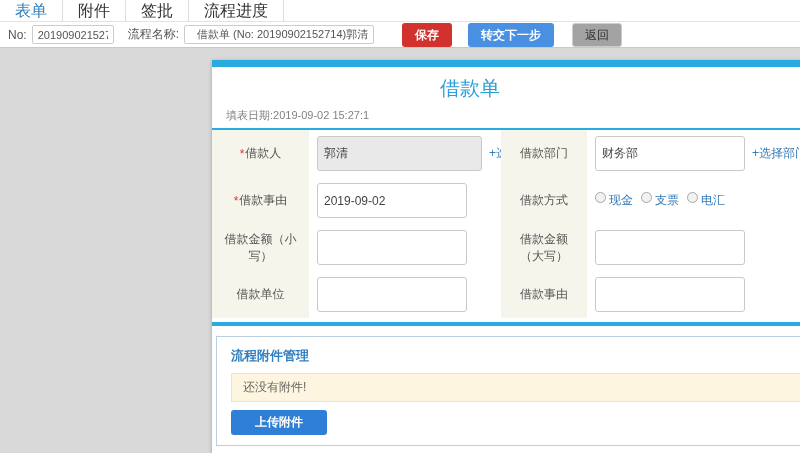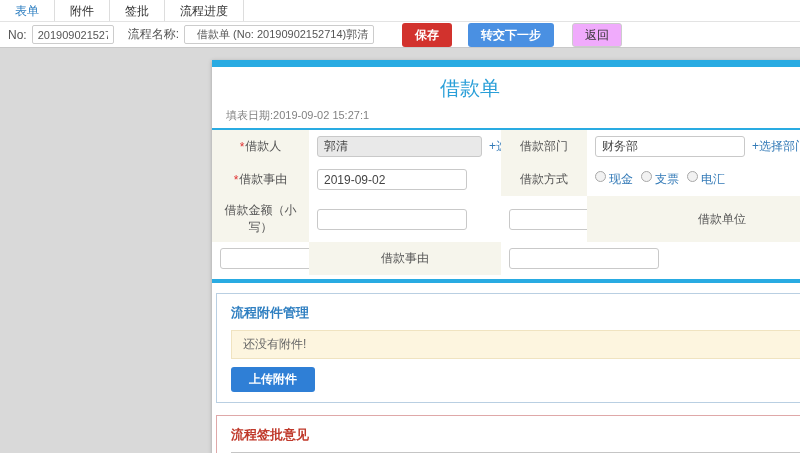--- a/index.html
+++ b/index.html
@@ -6,76 +6,76 @@
   html,body { margin:0; padding:0; }
   body {
     width:800px; height:453px; overflow:hidden;
     background:#d9d9d9;
     font-family:"Liberation Sans","DejaVu Sans",sans-serif;
     font-size:12px; color:#333;
   }
 
   
   .tabs { display:flex; height:22px; background:#fff; border-bottom:1px solid #e3e3e3; }
-  .tab { padding:0 15px; line-height:22px; font-size:12px; color:#333;
+  .tab { padding:0 15px; line-height:22px; font-size:16px; color:#333;
          border-right:1px solid #ddd; cursor:pointer; white-space:nowrap; }
   .tab.active { color:#2e7fc1; }
 
   
   .ctrlbar { display:flex; align-items:center; height:26px; background:#fff;
              border-bottom:1px solid #c9c9c9; padding:0 8px; font-size:12px; color:#555; }
   .ctrl-label { margin-right:5px; white-space:nowrap; }
   .ctrl-input { height:19px; border:1px solid #ccc; border-radius:2px;
                 font-size:11px; padding:0 5px; color:#555;
                 font-family:"Liberation Sans","DejaVu Sans",sans-serif; }
   #no-input { width:82px; margin-right:14px; }
   #process-input { width:190px;padding-left:12px; }
   .btn { font-size:12px; padding:4px 12px; border-radius:3px; border:1px solid transparent;
          cursor:pointer; font-family:inherit; line-height:14px; }
   .btn-save { background:#d2322d; color:#fff; margin-left:28px; font-weight:bold; }
   .btn-next { background:#4a90e2; color:#fff; margin-left:16px; font-weight:bold; }
-  .btn-back { background:#f0abfc; color:#333; border-color:#ccc; margin-left:18px;text-align:center; }
+  .btn-back { background:#a3a3a3; color:#333; border-color:#ccc; margin-left:18px;text-align:center; }
 
   
   .panel { position:absolute; left:212px; top:60px; width:645px; min-height:560px;
            background:#fff; box-shadow:0 1px 4px rgba(0,0,0,.25); }
   .panel-topbar { height:7px; background:#29abe2; }
   .form-title { width:80%; text-align:center; font-size:20px; color:#2a9fd8;
                 margin:8px 0 6px; font-weight:normal; }
   .meta-row { display:flex; justify-content:space-between; padding:0 14px;
               font-size:11px; color:#828282; margin-bottom:5px; white-space:nowrap; }
 
   
   .form-grid { display:grid; grid-template-columns:97px 192px 86px 1fr;
                border-top:2px solid #29abe2; }
   .cell { padding:6px 8px; display:flex; align-items:center; font-size:12px; }
   .lbl { background:#f6f5ec; color:#555; justify-content:center; text-align:center; }
   .req { color:#e03131; margin-right:1px; }
-  .fld-input { height:21px; border:1px solid #c9c9c9; border-radius:3px; padding:0 6px;
+  .fld-input { height:35px; border:1px solid #c9c9c9; border-radius:3px; padding:0 6px;
                font-size:12px; color:#444; width:150px;
                font-family:"Liberation Sans","DejaVu Sans",sans-serif; }
   .fld-input.wide { width:165px; }
   .fld-input.readonly { background:#e9e9e9; }
   .sel-link { color:#337ab7; font-size:12px; margin-left:7px; white-space:nowrap;
               text-decoration:none; cursor:pointer; }
   .radio-group { display:flex; align-items:center; }
   .radio-item { display:flex; align-items:flex-start; margin-right:8px; cursor:pointer; }
   .radio-dot { width:11px; height:11px; border:1px solid #a8a8a8; border-radius:50%;
                background:#f2f2f2; display:inline-block; margin-right:3px; }
   .radio-text { color:#337ab7; }
   .blue-bottom { height:4px; background:#29abe2; margin-top:4px; }
 
   
   .section { margin:10px 4px 0; border:1px solid; padding:10px 14px; }
   .attach-section { border-color:#b9cfe2; }
   .attach-title { color:#2f7fc1; font-weight:bold; font-size:13px; }
   .alert { margin-top:8px; background:#fdf5df; border:1px solid #f0e3c0;
            padding:5px 11px; font-size:12px; color:#666; }
   .upload-btn { margin-top:8px; background:#2f7fd6; color:#fff; font-size:12px;
-                padding:4px 18px; border:none; border-radius:3px; font-weight:bold;
+                padding:4px 24px; border:none; border-radius:3px; font-weight:bold;
                 cursor:pointer; font-family:inherit; }
   .approve-section { border-color:#dfa8a8; margin-top:12px; }
   .approve-title { color:#c0392b; font-weight:bold; font-size:13px; }
 
   
   .editor { margin-top:8px; border:1px solid #c5c5c5; }
 </style>
 </head>
 <body>
 
@@ -148,20 +148,23 @@
         </span>
       </div>
     </div>
 
     <div class="cell lbl">
       <span>借款金额（小写）</span>
     </div>
     <div class="cell">
       <input class="fld-input" style="">
     </div>
+    <div class="cell lbl">
+      <span>借款金额（大写）</span>
+    </div>
     <div class="cell">
       <input class="fld-input" style="">
     </div>
 
     <div class="cell lbl">
       <span>借款单位</span>
     </div>
     <div class="cell">
       <input class="fld-input" style="">
     </div>

